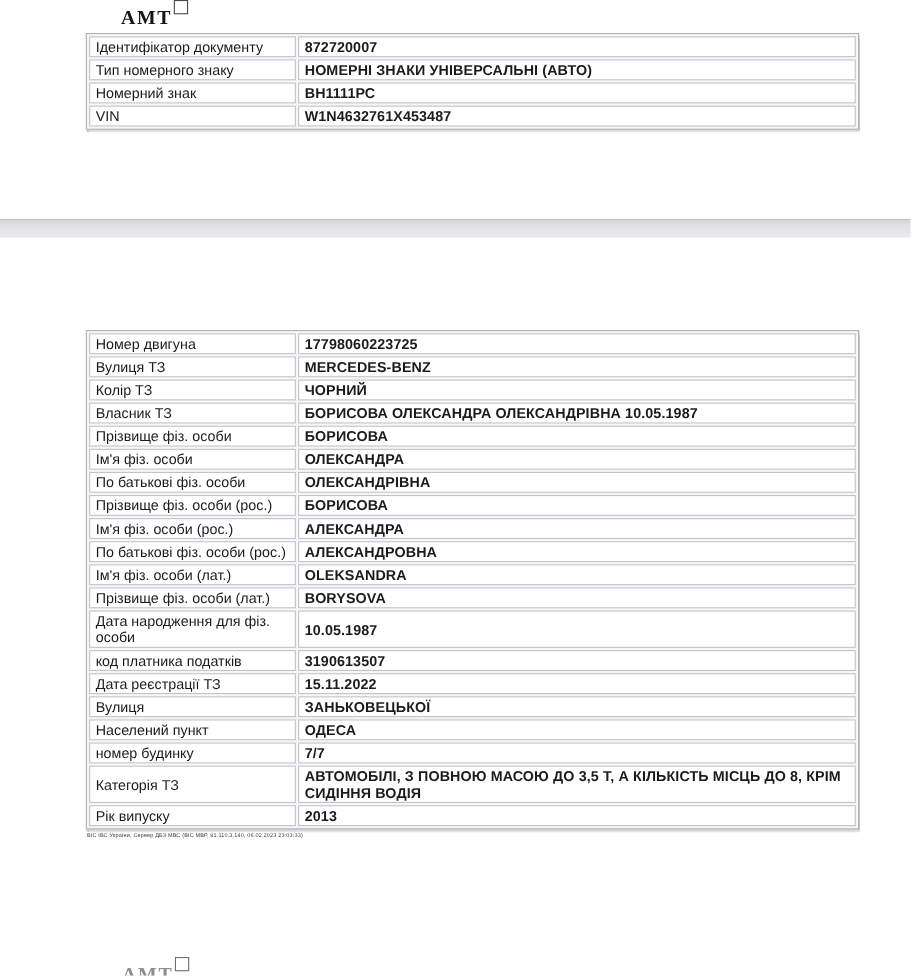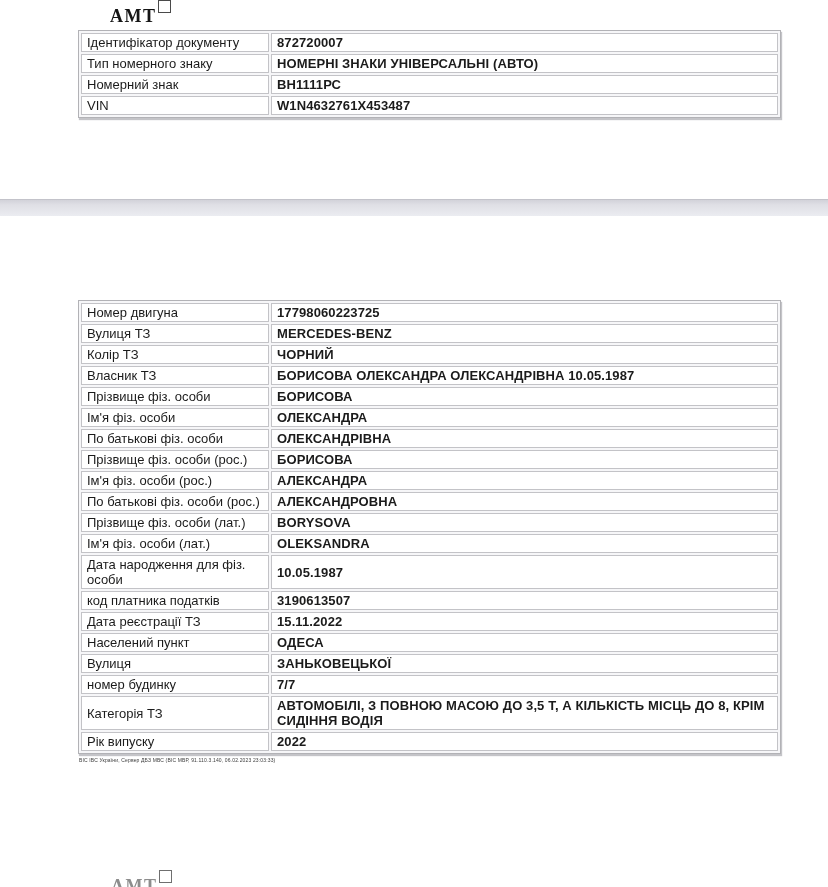--- a/index.html
+++ b/index.html
@@ -118,58 +118,58 @@
           </tr>
           <tr>
             <td class="lbl">Ім'я фіз. особи (рос.)</td>
             <td class="val">АЛЕКСАНДРА</td>
           </tr>
           <tr>
             <td class="lbl">По батькові фіз. особи (рос.)</td>
             <td class="val">АЛЕКСАНДРОВНА</td>
           </tr>
           <tr>
+            <td class="lbl">Ім'я фіз. особи (лат.)</td>
+            <td class="val">OLEKSANDRA</td>
+          </tr>
+          <tr>
             <td class="lbl">Прізвище фіз. особи (лат.)</td>
             <td class="val">BORYSOVA</td>
-          </tr>
-          <tr>
-            <td class="lbl">Ім'я фіз. особи (лат.)</td>
-            <td class="val">OLEKSANDRA</td>
           </tr>
           <tr>
             <td class="lbl">Дата народження для фіз. особи</td>
             <td class="val">10.05.1987</td>
           </tr>
           <tr>
             <td class="lbl">код платника податків</td>
             <td class="val">3190613507</td>
           </tr>
           <tr>
             <td class="lbl">Дата реєстрації ТЗ</td>
             <td class="val">15.11.2022</td>
           </tr>
           <tr>
+            <td class="lbl">Вулиця</td>
+            <td class="val">ЗАНЬКОВЕЦЬКОЇ</td>
+          </tr>
+          <tr>
             <td class="lbl">Населений пункт</td>
             <td class="val">ОДЕСА</td>
-          </tr>
-          <tr>
-            <td class="lbl">Вулиця</td>
-            <td class="val">ЗАНЬКОВЕЦЬКОЇ</td>
           </tr>
           <tr>
             <td class="lbl">номер будинку</td>
             <td class="val">7/7</td>
           </tr>
           <tr>
             <td class="lbl">Категорія ТЗ</td>
             <td class="val">АВТОМОБІЛІ, З ПОВНОЮ МАСОЮ ДО 3,5 Т, А КІЛЬКІСТЬ МІСЦЬ ДО 8, КРІМ СИДІННЯ ВОДІЯ</td>
           </tr>
           <tr>
             <td class="lbl">Рік випуску</td>
-            <td class="val">2022</td>
+            <td class="val">2013</td>
           </tr>
         </tbody>
     </table>
     <div class="fine-print">ВІС ІВС України, Сервер ДБЗ МВС (ВІС МВР, 91.110.3.140, 06.02.2023 23:03:33)</div>
   </div>
 
   <div class="next-page">
     <div class="amt">
       <span>АМТ</span><span class="sq"></span>
     </div>

